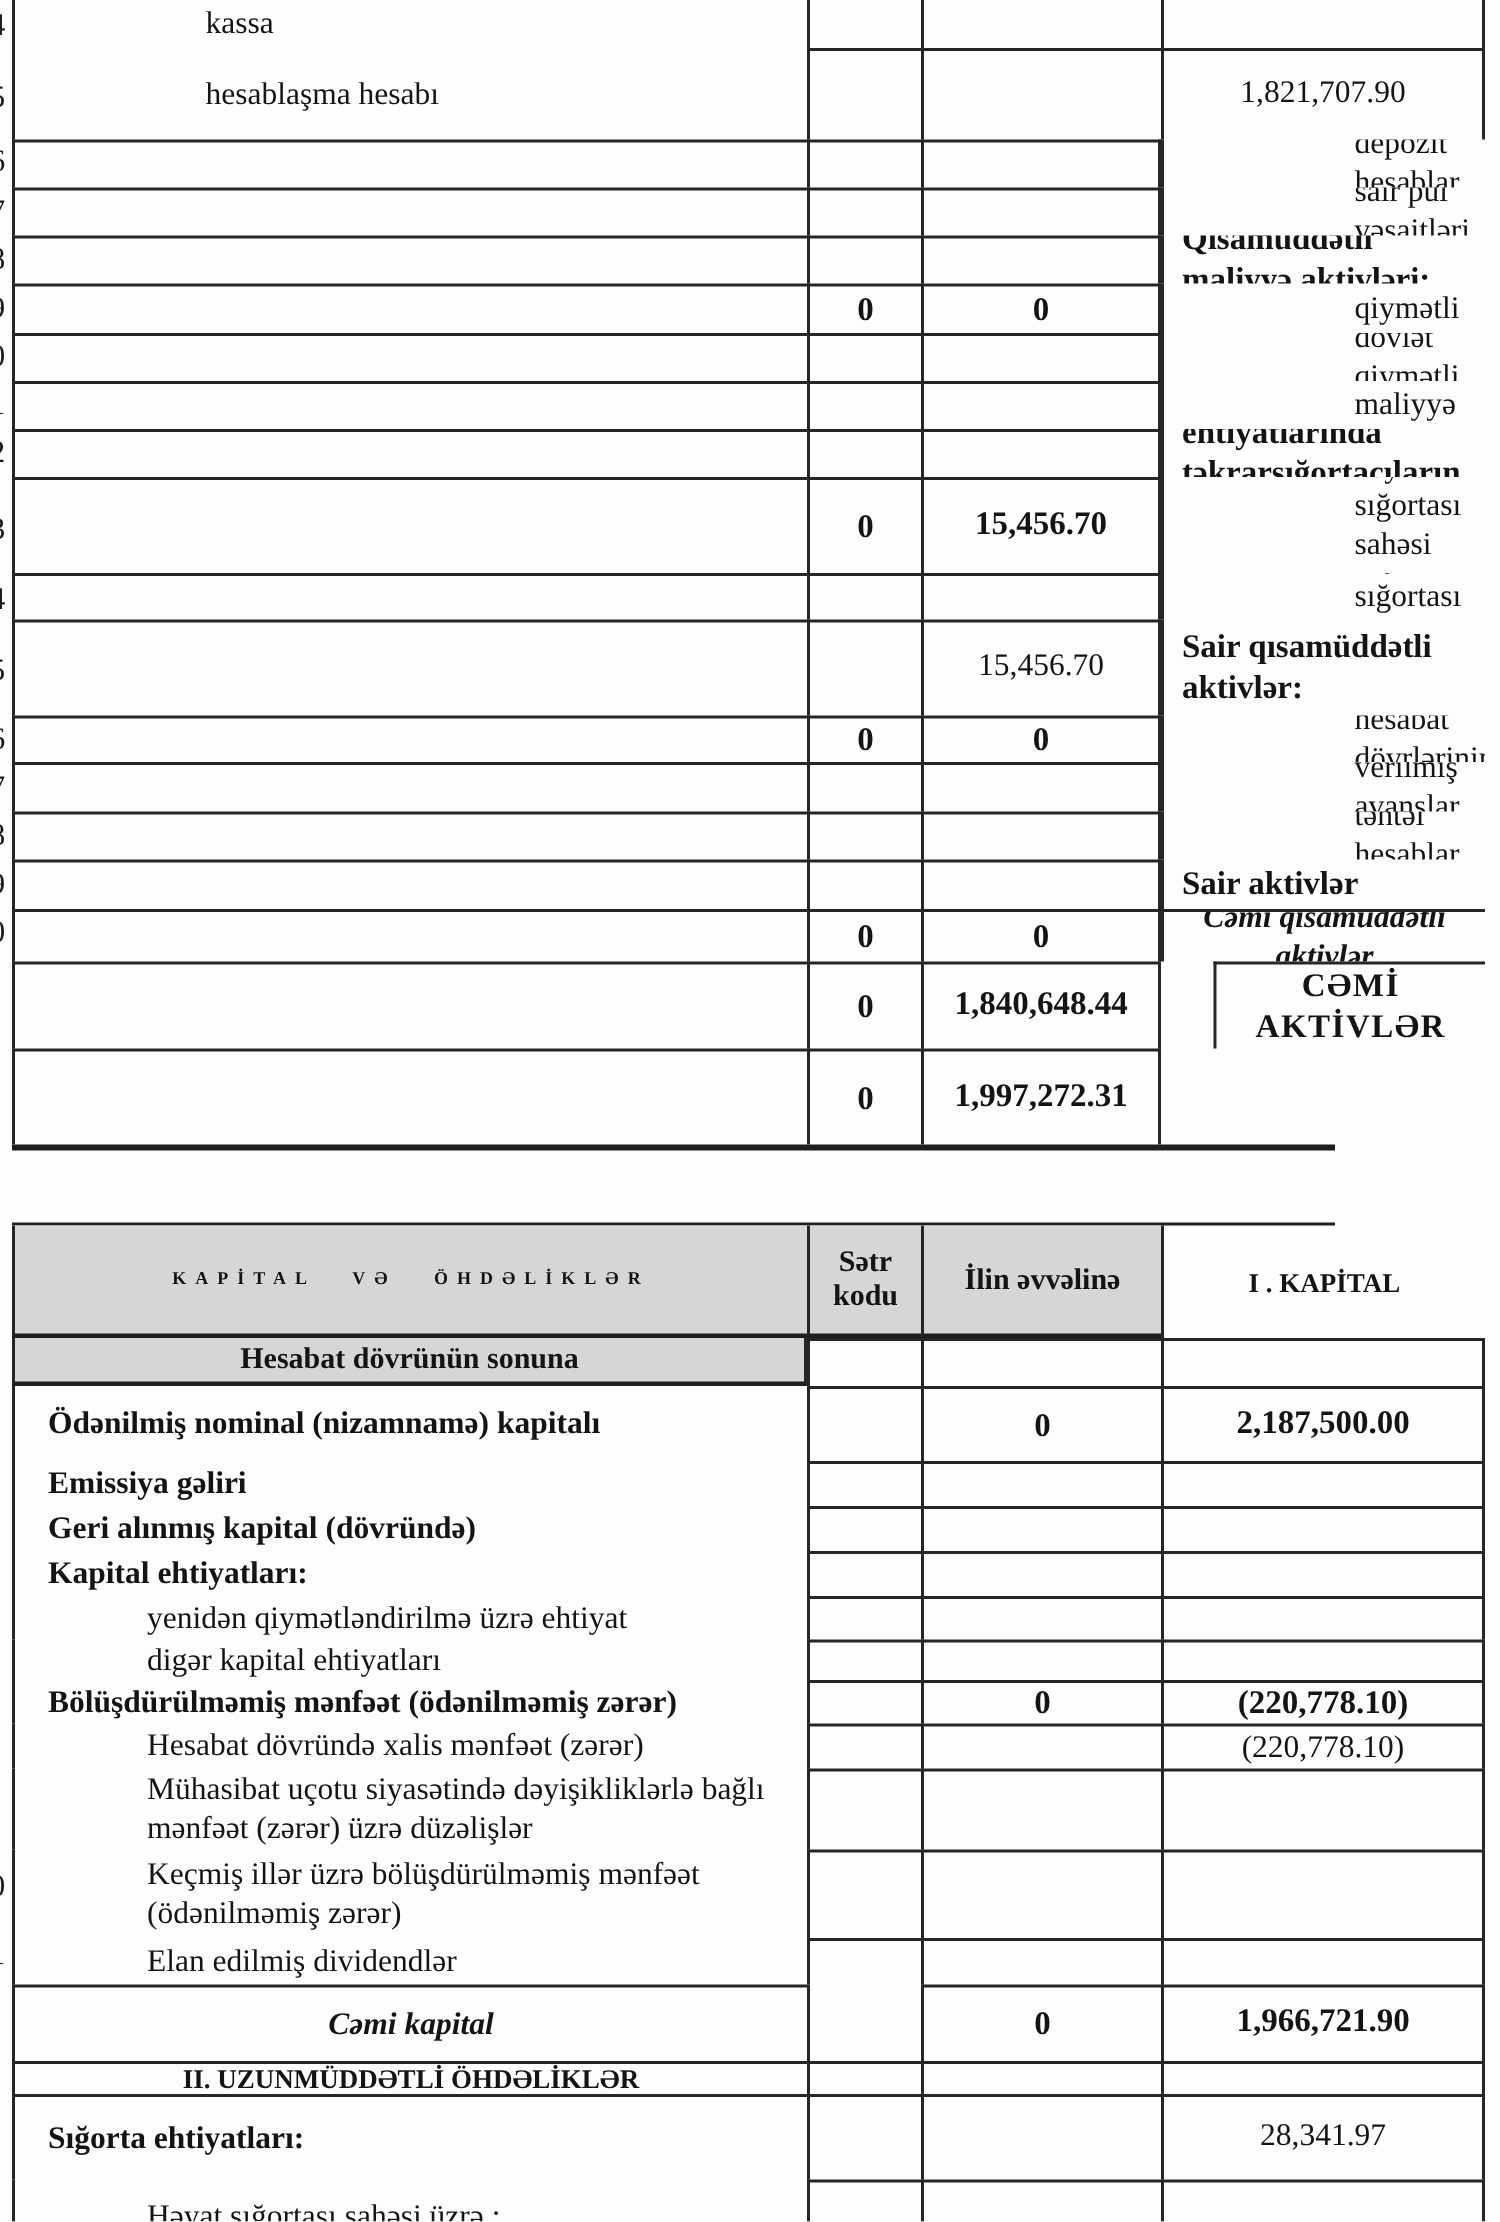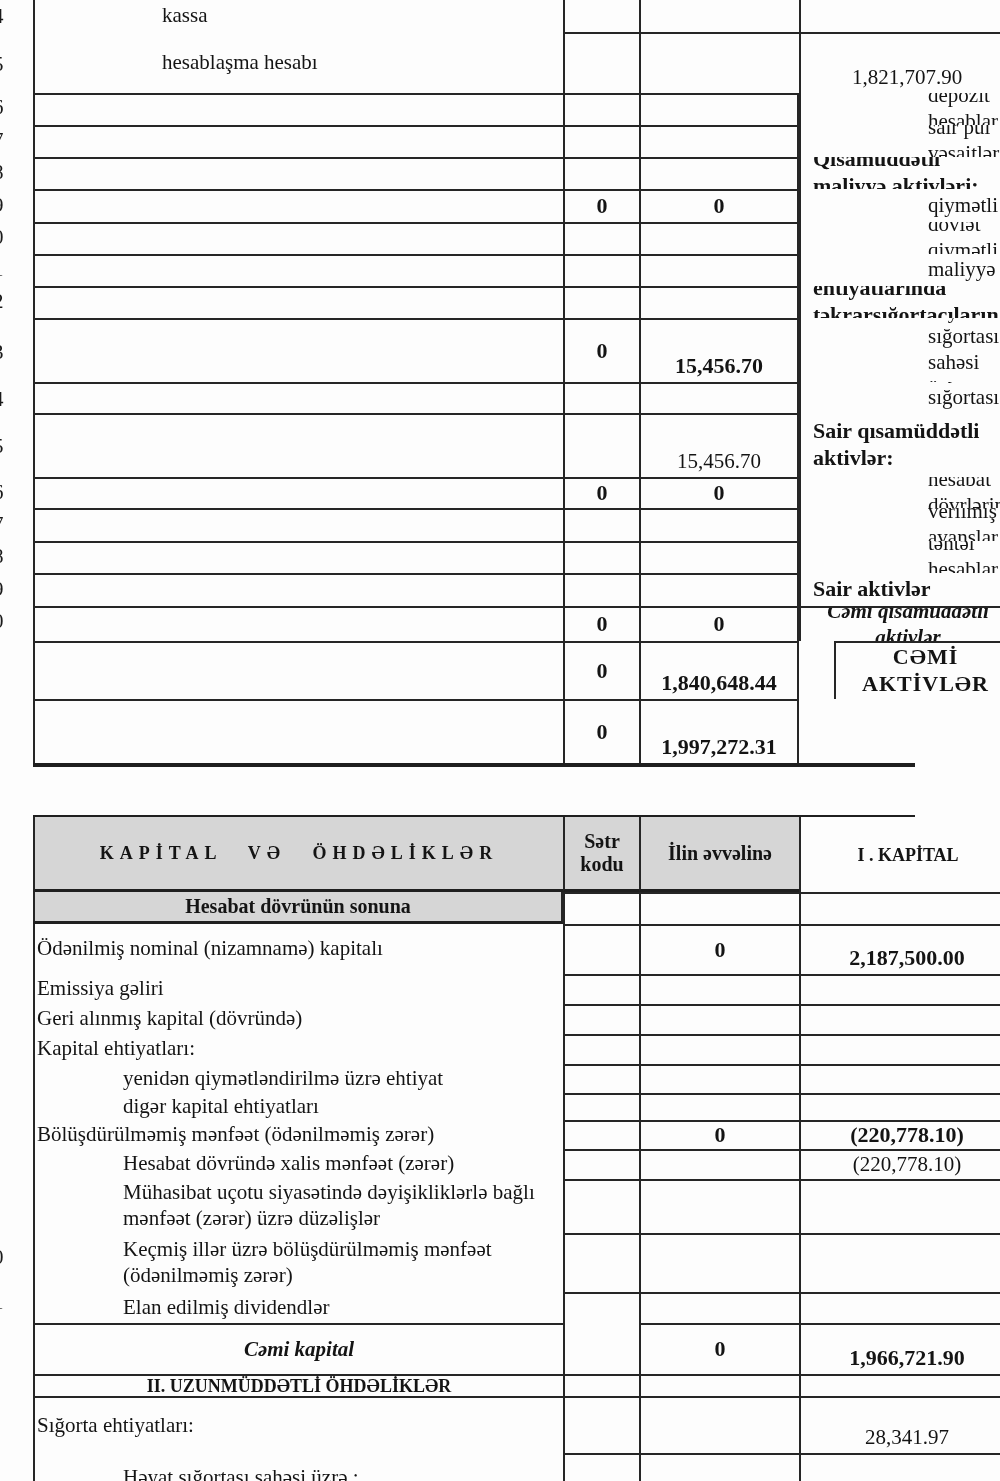--- a/index.html
+++ b/index.html
@@ -9,52 +9,52 @@
     font-family:"Liberation Serif","DejaVu Serif",serif;
   }
   
   .rnum{
     position:absolute;left:-7px;width:20px;height:28px;
     display:flex;align-items:center;justify-content:flex-start;
     font-size:21px;color:#1a1a1a;
   }
   
   .tbl{
-    position:absolute;left:33px;width:882px;
+    position:absolute;left:8px;width:882px;
     display:grid;grid-template-columns:530px 76px 160px 216px;
     box-sizing:content-box;
   }
   #t1{top:0;border-bottom:4px solid #1f1f1f;}
   #t2{top:815px;border-top:2px solid #1f1f1f;}
   .c{
     box-sizing:border-box;display:flex;align-items:center;
     font-size:21px;line-height:1.22;overflow:hidden;
   }
   
   .lab{border-left:2px solid #262626;}
   .cod,.v1{border-left:2px solid #262626;justify-content:center;text-align:center;}
   .v2{border-left:2px solid #262626;border-right:2px solid #262626;justify-content:center;text-align:center;}
   
   .bt{border-top:2px solid #262626;}
   
   .hdr{background:#d6d6d6;border-bottom:3px solid #1f1f1f;font-weight:700;
        justify-content:center;text-align:center;font-size:20px;line-height:1.15;}
-  .hdr.lab{letter-spacing:6px;word-spacing:16px;font-size:18px;}
+  .hdr.lab{letter-spacing:6px;word-spacing:16px;font-size:12px;}
   
   .t1k-item{padding-left:127px;}
   .t1k-section{padding-left:12px;font-weight:700;font-size:22px;}
   .t2k-item{padding-left:88px;}
-  .t2k-section{padding-left:2px;font-weight:400;}
+  .t2k-section{padding-left:22px;font-weight:700;}
   .k-total{justify-content:center;text-align:center;font-weight:700;font-style:italic;}
   .k-grand{justify-content:center;text-align:center;font-weight:700;font-size:22px;letter-spacing:1px;margin-left:35px;}
   .k-part,.k-partline{justify-content:center;text-align:center;font-weight:700;font-size:18px;line-height:1;}
   
   .num{font-size:21px;}
   .nb{font-weight:700;font-size:22px;}
-  .vbot{align-items:flex-end;padding-bottom:5px;line-height:1;}
+  .vbot{align-items:center;padding-bottom:5px;line-height:1;}
 </style>
 </head>
 <body>
 
 <div id="screen">
   <div id="rownums">
       <div class="rnum" style="top: 2px;">4</div>
       <div class="rnum" style="top: 50px;">5</div>
       <div class="rnum" style="top: 93px;">6</div>
       <div class="rnum" style="top: 126px;">7</div>

